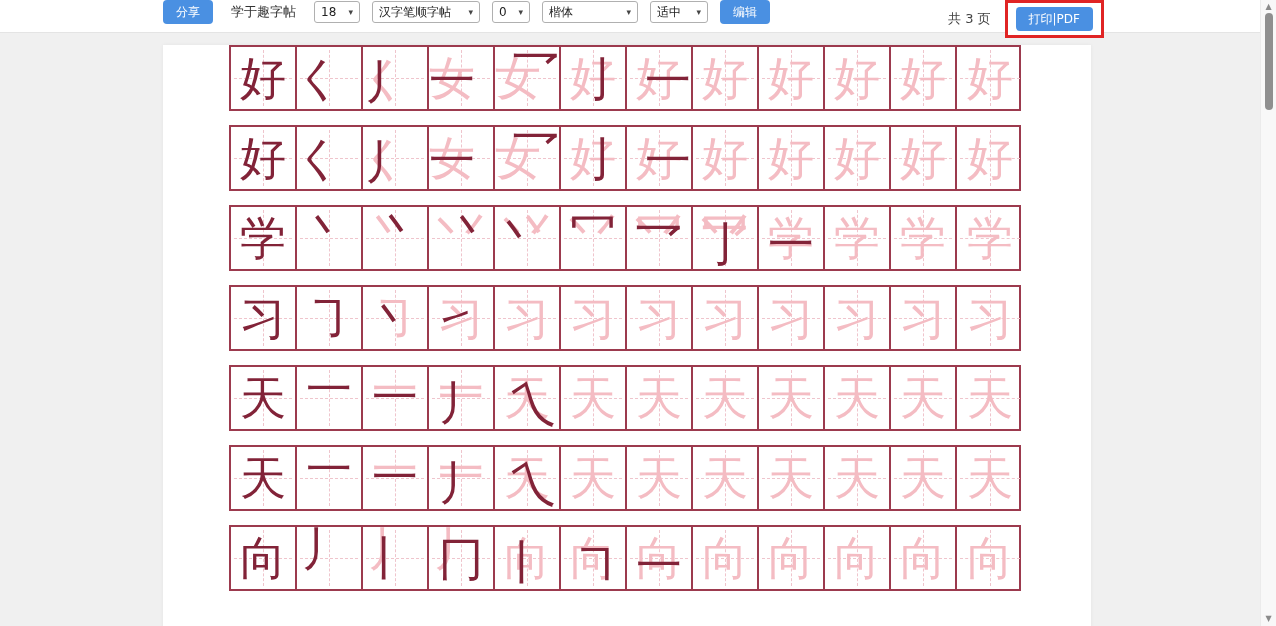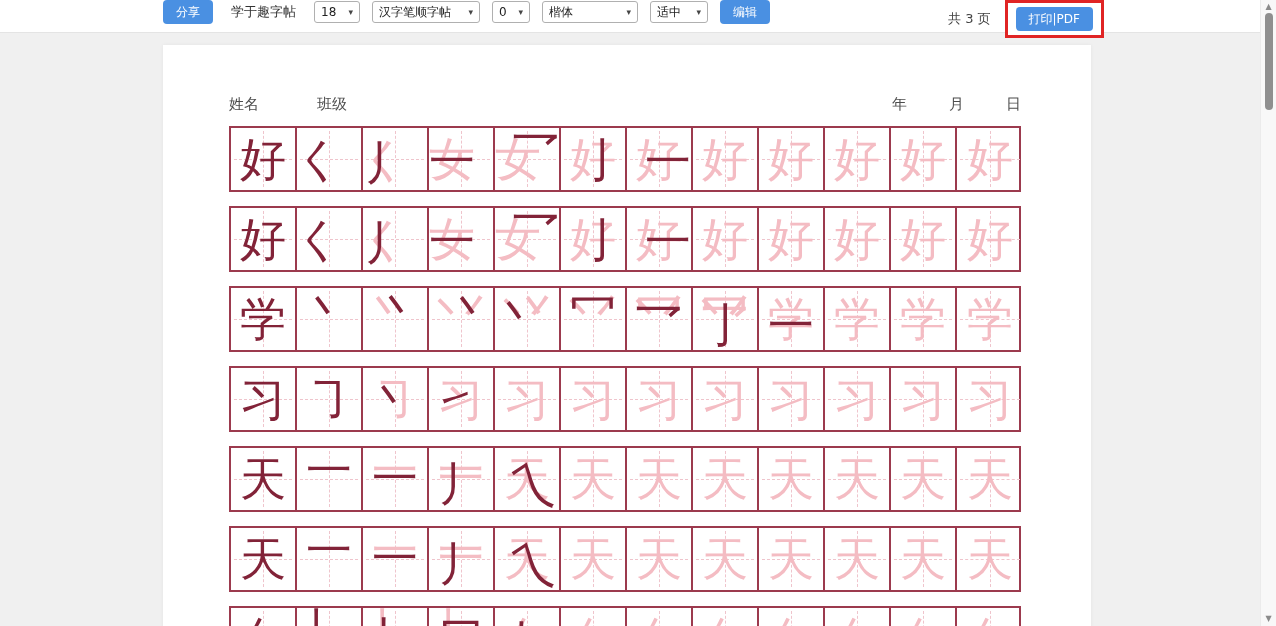--- a/index.html
+++ b/index.html
@@ -124,31 +124,20 @@
   </div>
   <div class="tb-right">
     <span class="page-count">共 3 页</span>
     <div class="hl-box">
       <button class="btn-blue">打印|PDF</button>
     </div>
   </div>
 </header>
 
 <div class="page">
-  <div class="sheet-header">
-    <div class="sh-left">
-      <span>姓名</span>
-      <span>班级</span>
-    </div>
-    <div class="sh-right">
-      <span>年</span>
-      <span>月</span>
-      <span>日</span>
-    </div>
-  </div>
   <div class="grid" id="grid">
       <div class="prow">
         <div class="cell">
           <span class="glyph dark" style="transform: translate(0%, 0%);">好</span>
         </div>
         <div class="cell">
           <span class="glyph dark" style="transform: translate(-16%, 0%);">く</span>
         </div>
         <div class="cell">
           <span class="glyph light" style="transform: translate(-16%, 0%);">く</span>

